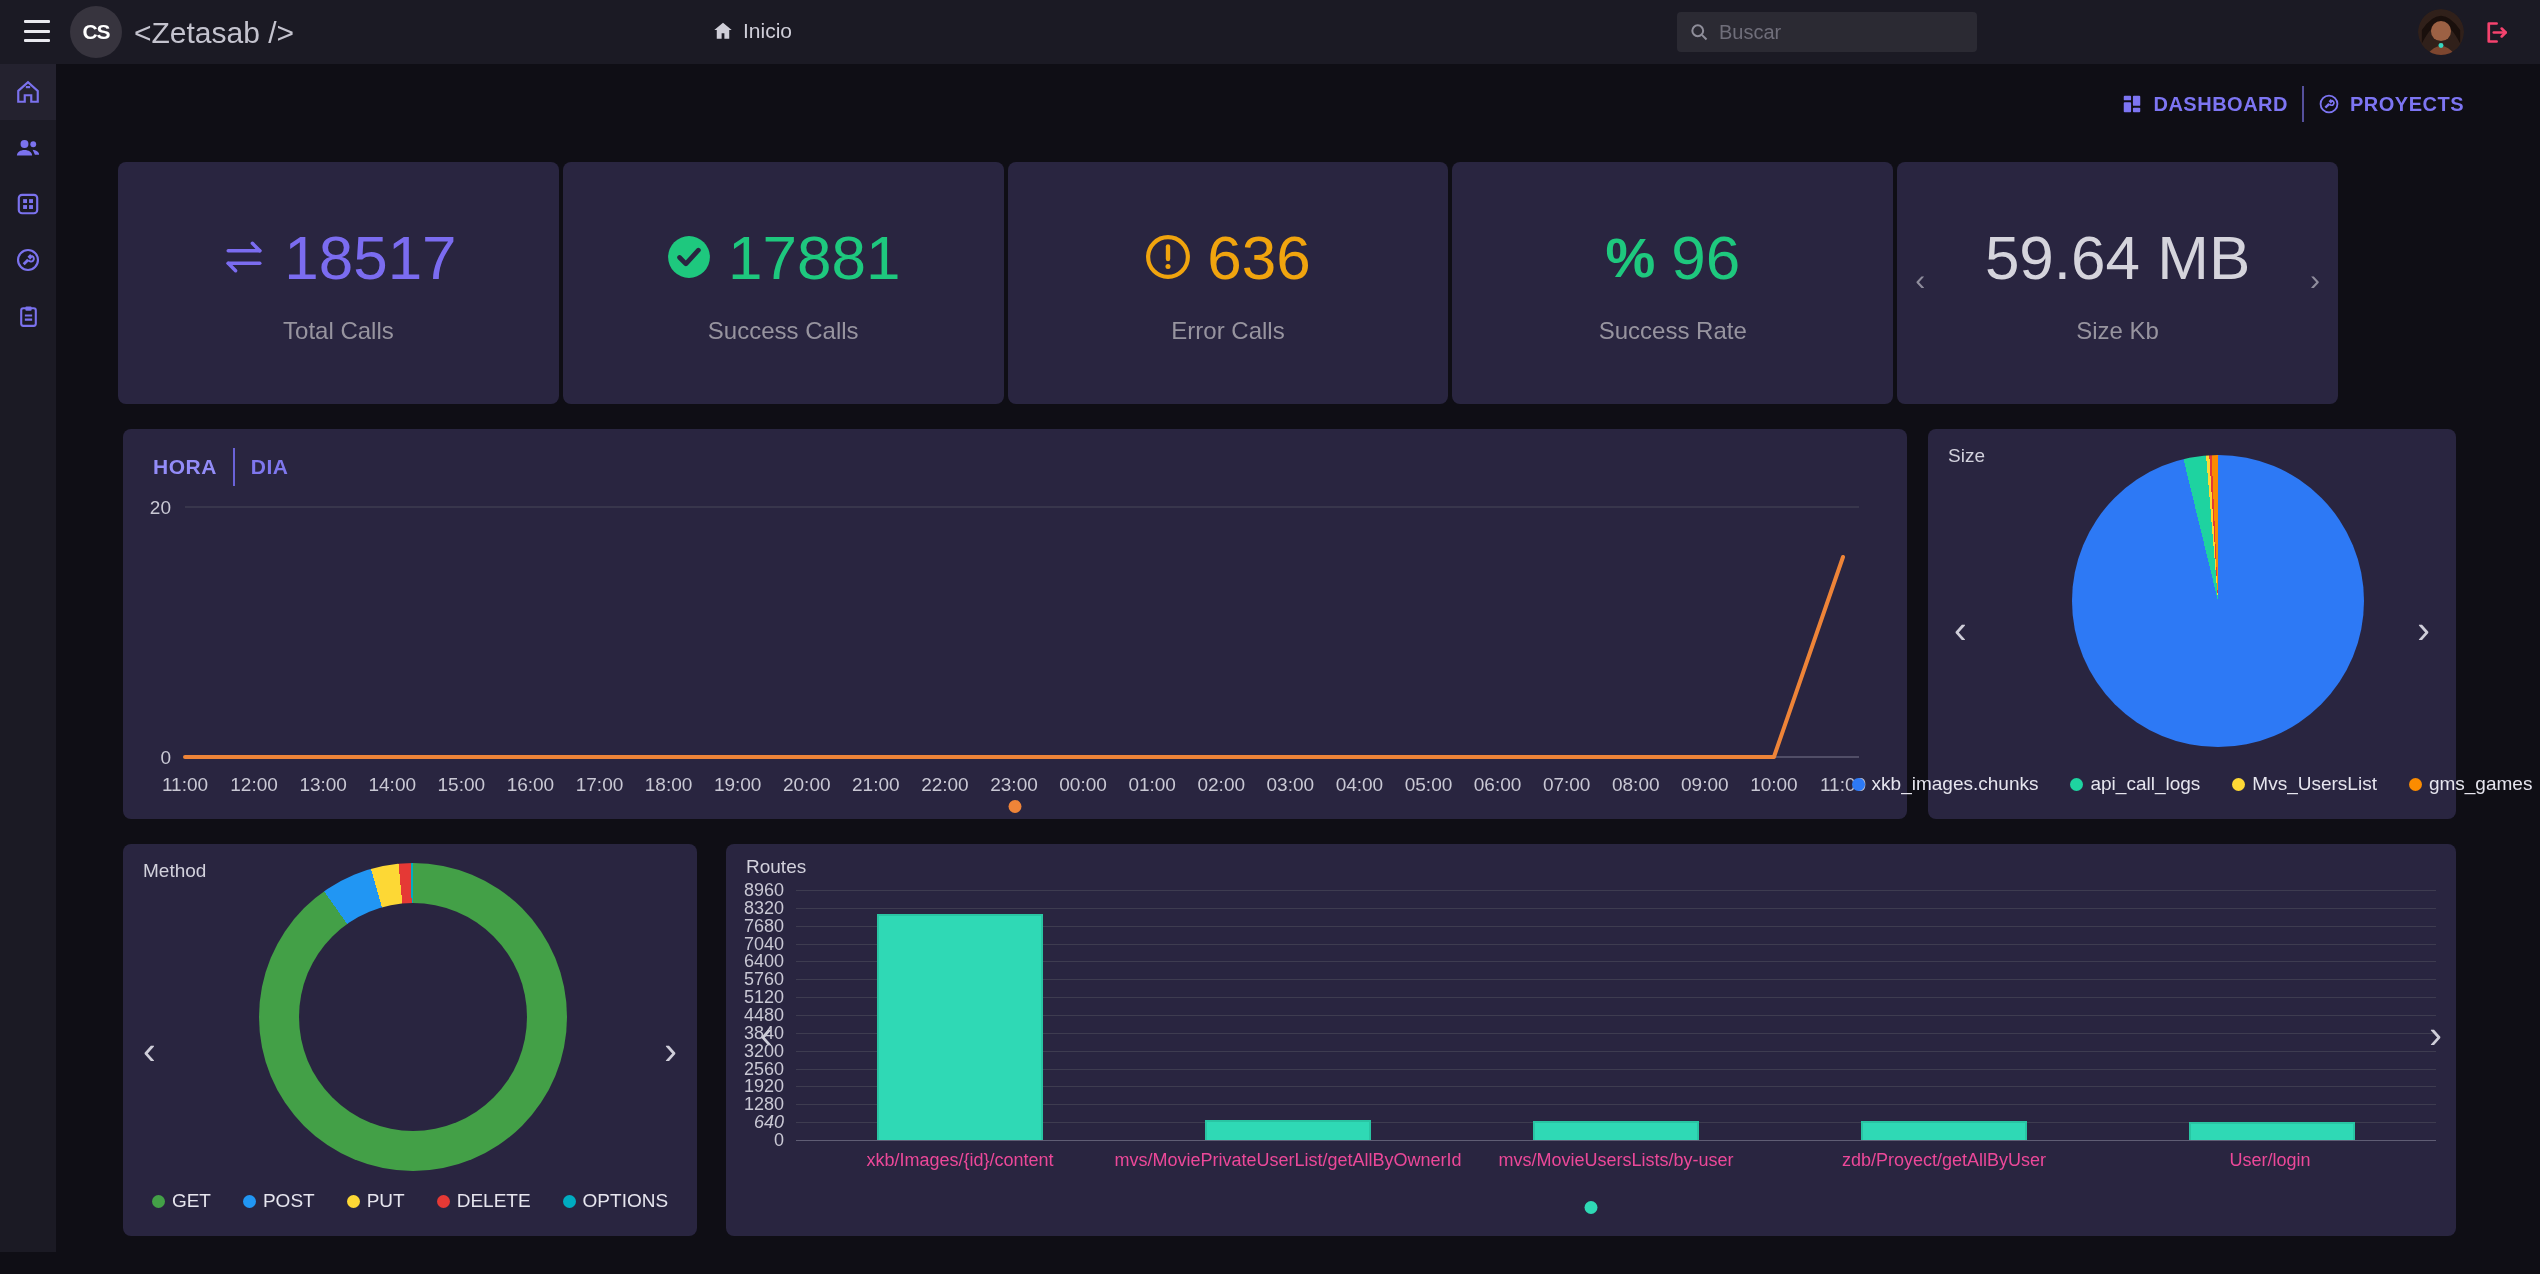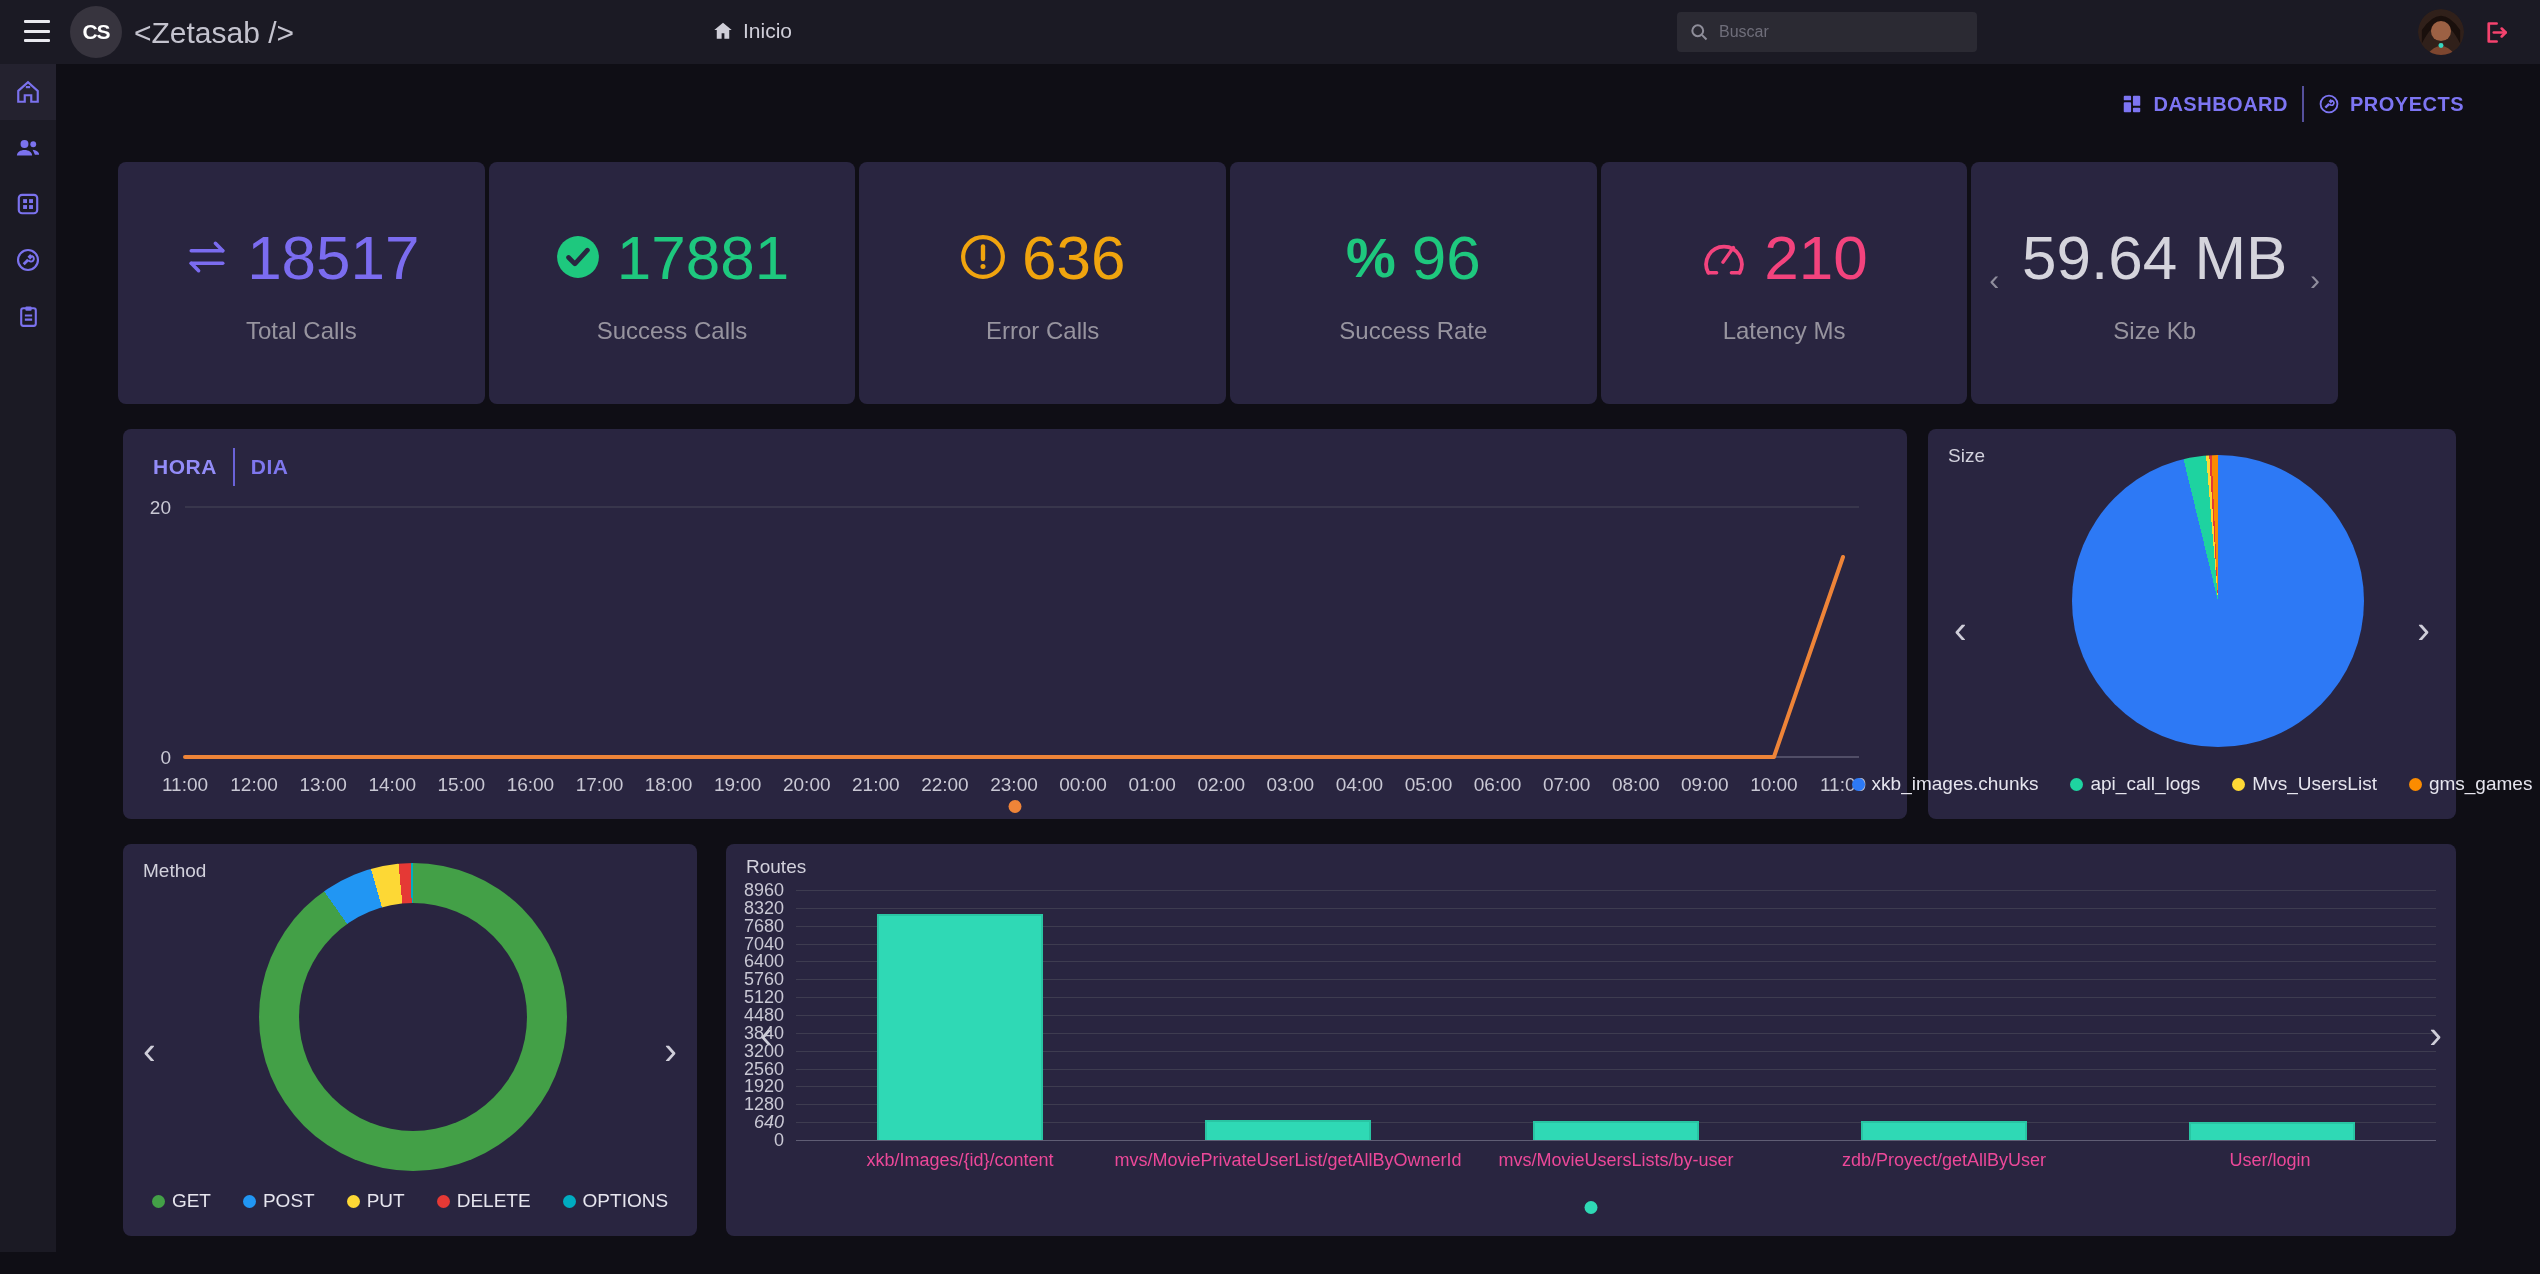--- a/index.html
+++ b/index.html
@@ -15,21 +15,21 @@
   .hamburger{position:absolute;left:24px;top:20px;width:26px;height:22px;background:none;border:none;cursor:pointer;
              display:flex;flex-direction:column;justify-content:space-between}
   .hamburger span{display:block;height:3px;background:#e9e9ef;border-radius:1px}
   .logo{position:absolute;left:70px;top:6px;width:52px;height:52px;border-radius:50%;background:#37343e;
         display:flex;align-items:center;justify-content:center}
   .logo b{color:#fff;font-size:21px;letter-spacing:-1px}
   .app-title{position:absolute;left:134px;top:16px;font-size:30px;color:#c4c3ce}
   .nav-current{position:absolute;left:712px;top:19px;display:flex;align-items:center;gap:9px;color:#cfced8;font-size:21px;cursor:pointer}
   .search{position:absolute;left:1677px;top:12px;width:300px;height:40px;background:#2b2a33;border-radius:4px;
           display:flex;align-items:center;padding:0 12px;gap:10px}
-  .search input{flex:1;background:transparent;border:none;outline:none;color:#3b82f6;font-size:16px;font-family:inherit}
+  .search input{flex:1;background:transparent;border:none;outline:none;color:#3b82f6;font-size:20px;font-family:inherit}
   .search input::placeholder{color:#6f6e7a}
   .avatar{position:absolute;left:2418px;top:9px;width:46px;height:46px;border-radius:50%;overflow:hidden;cursor:pointer}
   .logout{position:absolute;left:2482px;top:19px;background:none;border:none;cursor:pointer;color:#f5436e}
 
   
   .sidebar{position:absolute;left:0;top:64px;width:56px;bottom:22px;background:#1b1a24;z-index:5}
   .side-item{width:56px;height:56px;display:flex;align-items:center;justify-content:center;color:#7b72ee;cursor:pointer}
   .side-item.active{background:#24222f}
 
   
@@ -263,33 +263,20 @@
   </div>
 
   <div class="stat-card">
     <div class="stat-main">
       <span class="c-green pct-glyph">%</span>
       <span class="stat-value c-green">96</span>
     </div>
     <div class="stat-label">Success Rate</div>
   </div>
 
-  <div class="stat-card">
-    <div class="stat-main">
-      <span class="c-pink">
-        <svg width="48" height="44" viewBox="0 0 44 42" fill="none" stroke="currentColor" stroke-width="3.6" stroke-linecap="round">
-            <path d="M7 36a17 17 0 1 1 30 0"></path>
-            <path d="M7 36h8M29 36h8" stroke-width="3.2"></path>
-            <path d="M21 26 31 12" stroke-width="3.2"></path>
-          </svg>
-      </span>
-      <span class="stat-value c-pink">210</span>
-    </div>
-    <div class="stat-label">Latency Ms</div>
-  </div>
 
   <div class="stat-card">
     <span class="stat-chevron left">‹</span>
     <div class="stat-main">
       <span class="stat-value c-white">59.64 MB</span>
     </div>
     <div class="stat-label">Size Kb</div>
     <span class="stat-chevron right">›</span>
   </div>
 </div>

